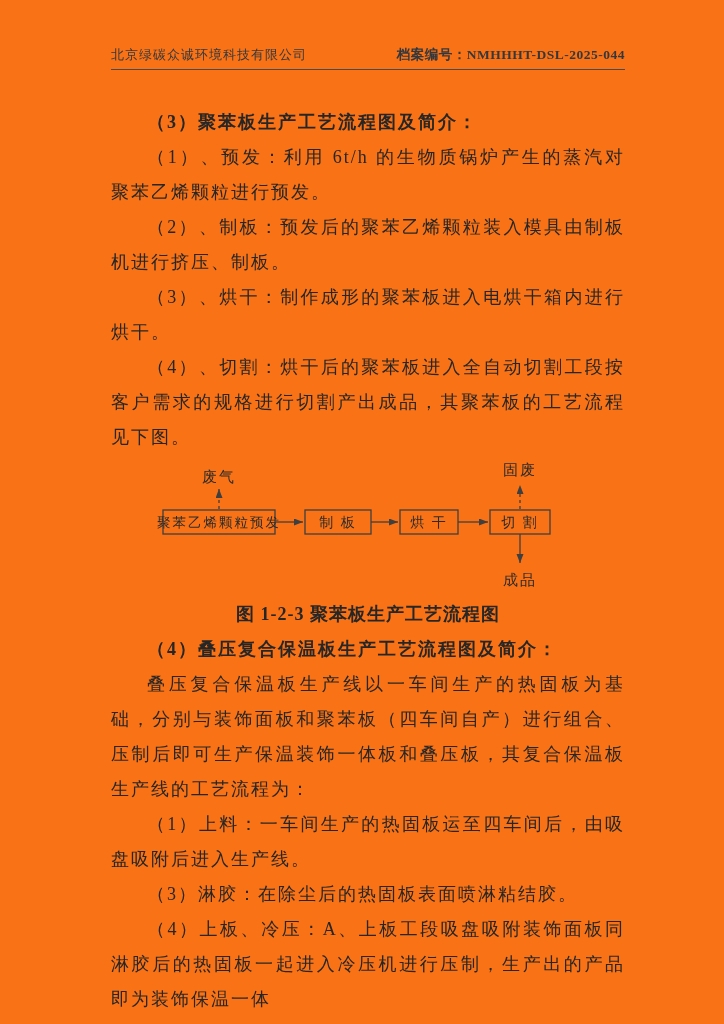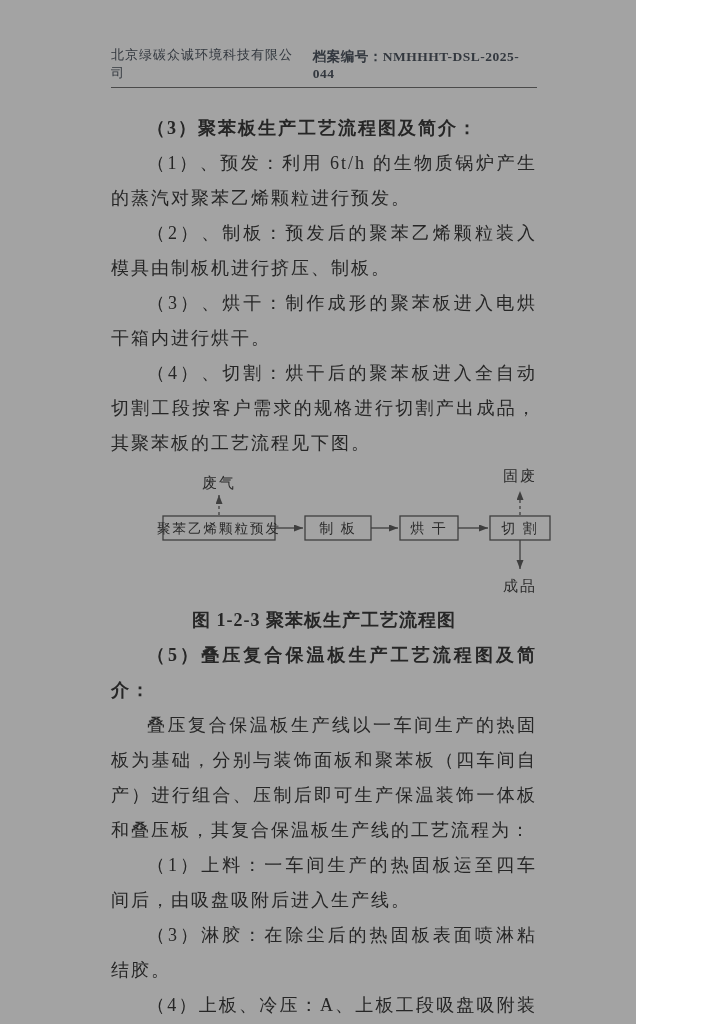--- a/index.html
+++ b/index.html
@@ -1,20 +1,20 @@
 <!DOCTYPE html>
 <html><head>
 <meta charset="utf-8">
 <style>
   html, body { margin: 0; padding: 0; background: #ffffff; }
   .page {
     position: relative;
-    width: 636px;
+    width: 724px;
     height: 1024px;
-    background: #a3a3a3;
+    background: #f97316;
     font-family: "Liberation Serif", "DejaVu Serif", serif;
     color: #262626;
     overflow: hidden;
     box-sizing: border-box;
   }
   .header {
     margin: 0 99px 0 111px;
     padding-top: 46px;
     padding-bottom: 5px;
     border-bottom: 1px solid #4a4a4a;
@@ -28,21 +28,21 @@
   .header .doc-no { font-size: 13.5px; font-weight: 600; letter-spacing: 0.5px; margin-left: 9px; }
   .content {
     margin: 0 99px 0 111px;
     font-size: 18px;
     line-height: 35px;
     letter-spacing: 2px;
     text-align: justify;
   }
   .content p { margin: 0; text-indent: 2em; }
   .content p.hd { font-weight: bold; }
-  .content p.first-hd { margin-top: 23px; }
+  .content p.first-hd { margin-top: 35px; }
   .caption {
     text-align: center;
     text-indent: 0 !important;
     font-weight: bold;
     letter-spacing: 1px;
     margin-top: 6px !important;
   }
   .flowchart {
     margin-left: 39px;
     margin-top: 6px;
@@ -111,21 +111,21 @@
           <rect x="340" y="49" width="60" height="24" fill="none" stroke="#3f3f3f" stroke-width="1.3"></rect>
           <text class="fc-text" x="370" y="66" text-anchor="middle" font-size="14">切 割</text>
         </g>
 
         <line x1="370" y1="73" x2="370" y2="102" stroke="#3f3f3f" stroke-width="1.3" marker-end="url(#arrh)"></line>
         <text class="fc-text" x="370" y="124" text-anchor="middle" font-size="15">成品</text>
       </svg>
     </div>
 
     <p class="caption">图 1-2-3 聚苯板生产工艺流程图</p>
-    <p class="hd">（5）叠压复合保温板生产工艺流程图及简介：</p>
+    <p class="hd">（4）叠压复合保温板生产工艺流程图及简介：</p>
     <p>叠压复合保温板生产线以一车间生产的热固板为基础，分别与装饰面板和聚苯板（四车间自产）进行组合、压制后即可生产保温装饰一体板和叠压板，其复合保温板生产线的工艺流程为：</p>
     <p>（1）上料：一车间生产的热固板运至四车间后，由吸盘吸附后进入生产线。</p>
     <p>（3）淋胶：在除尘后的热固板表面喷淋粘结胶。</p>
     <p>（4）上板、冷压：A、上板工段吸盘吸附装饰面板同淋胶后的热固板一起进入冷压机进行压制，生产出的产品即为装饰保温一体</p>
 
   </div>
 
 </div>
 
 </body></html>

